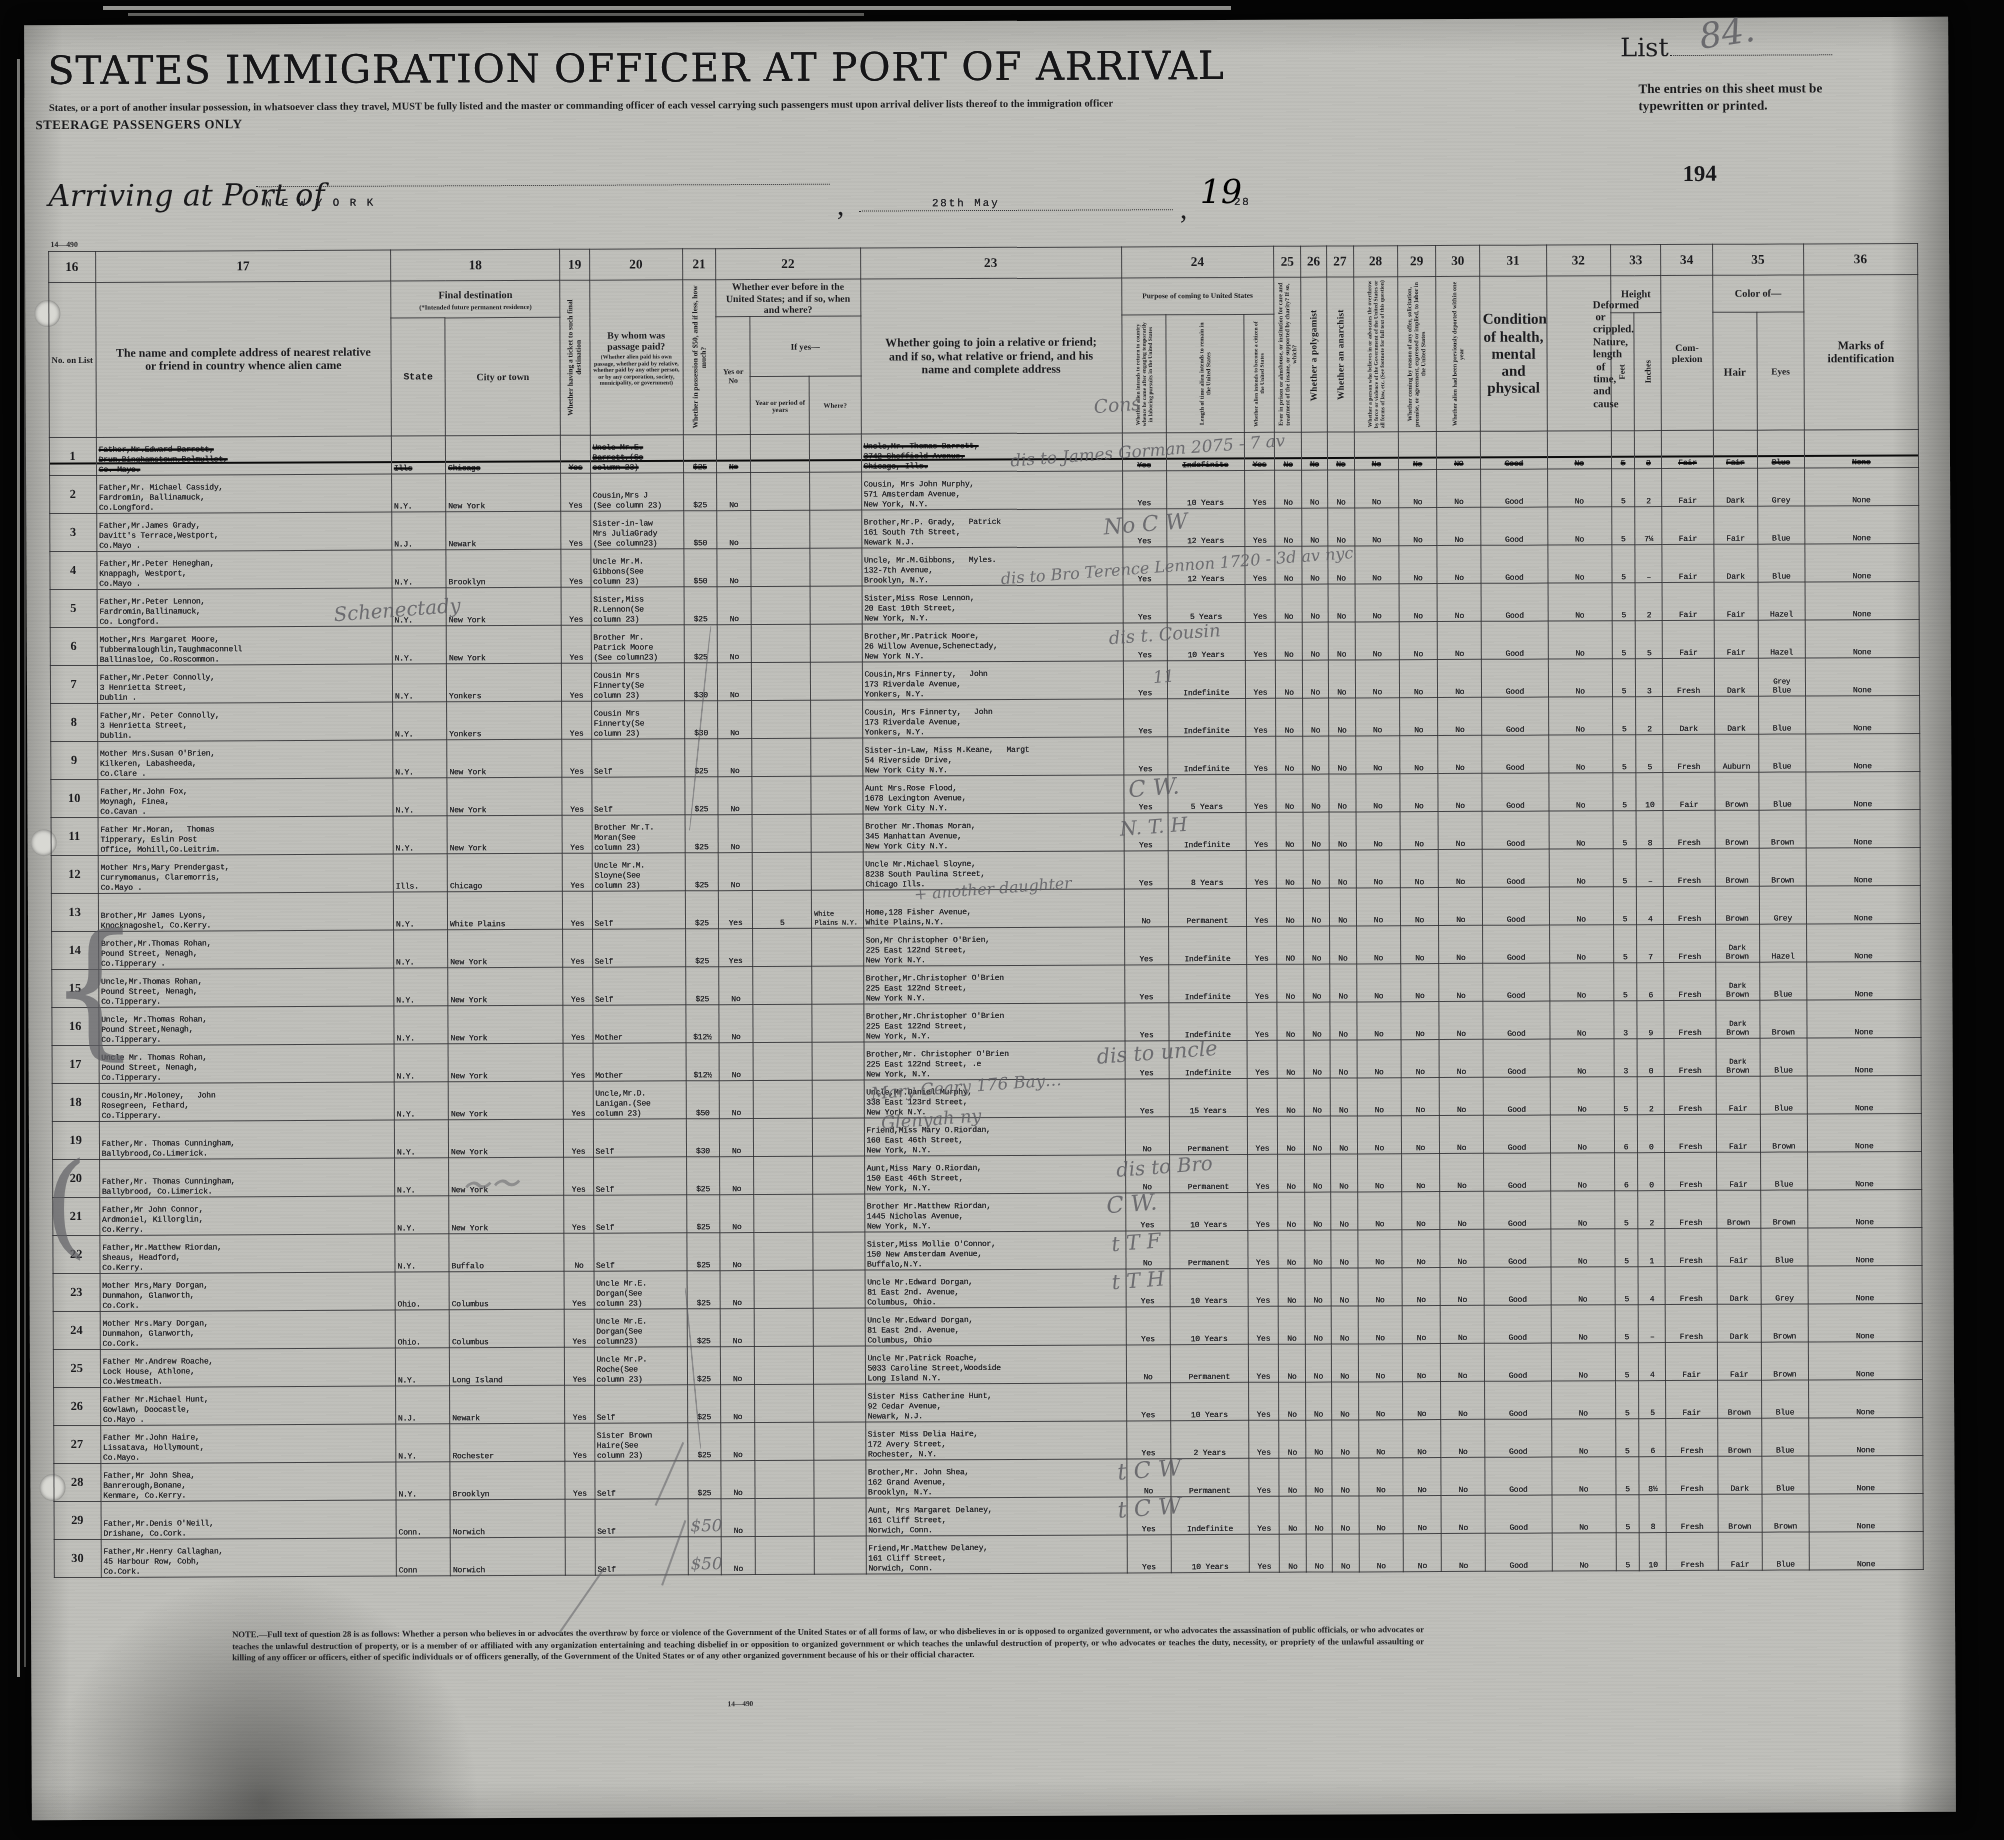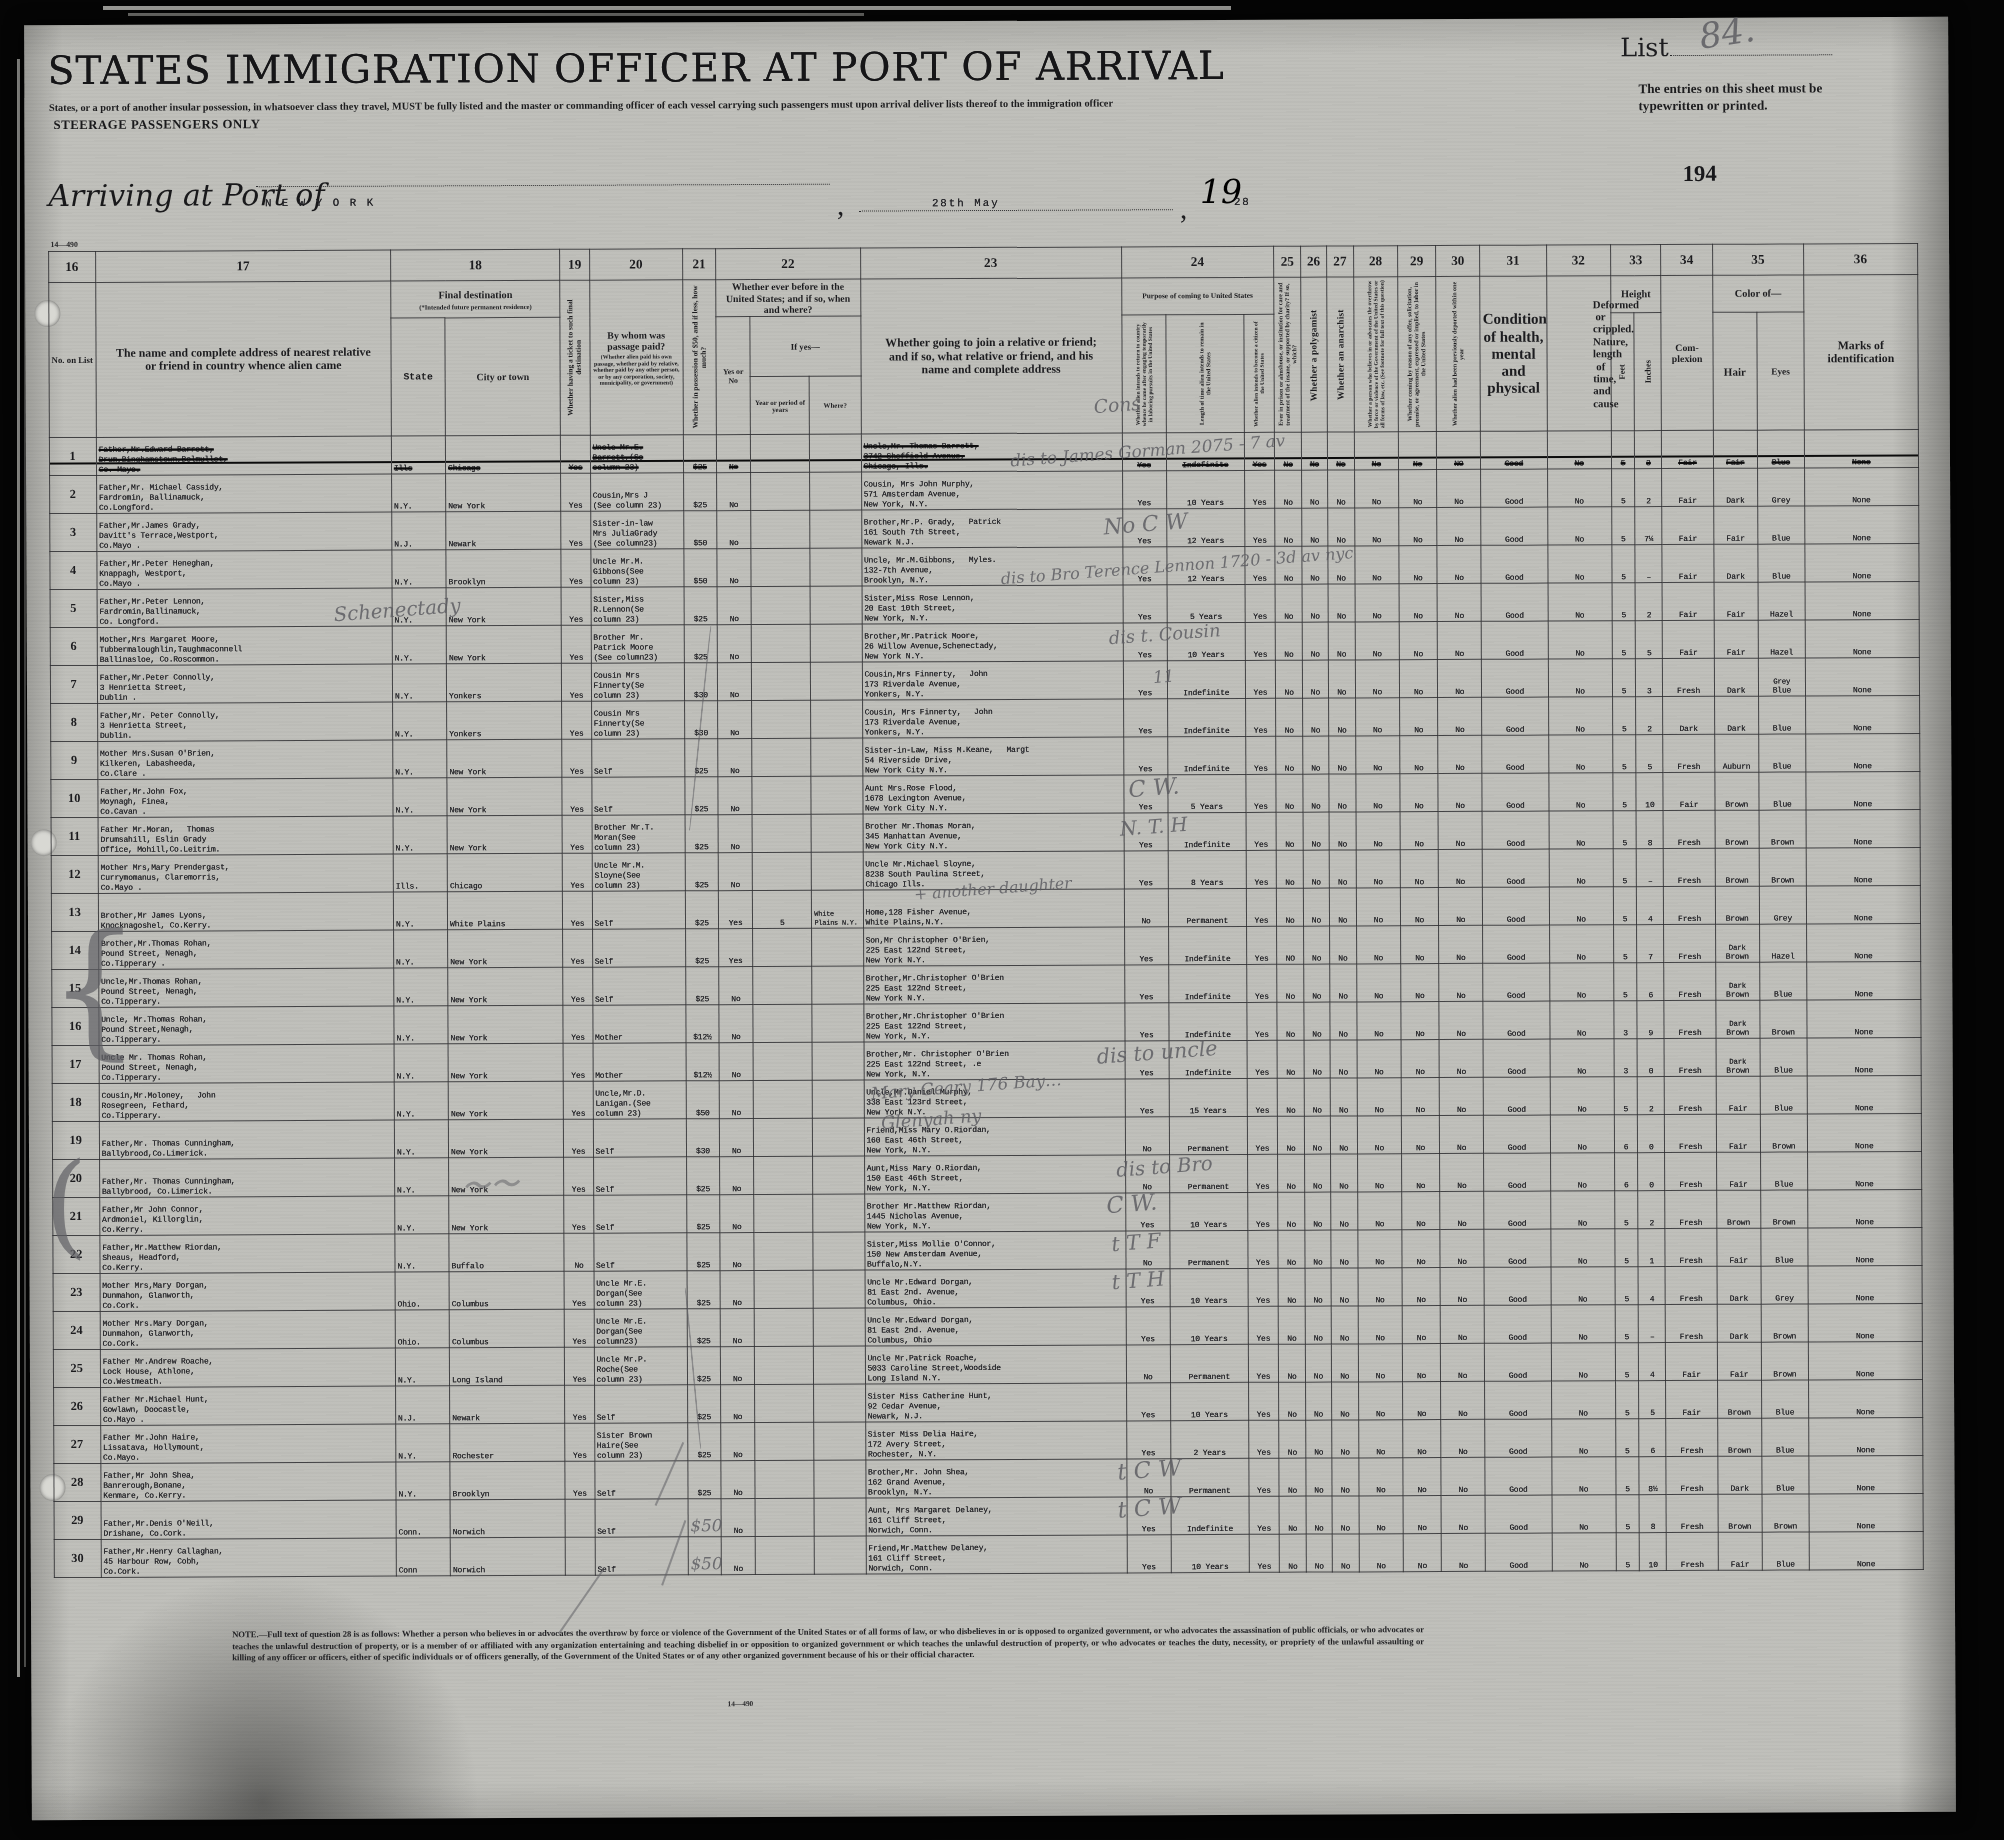--- a/index.html
+++ b/index.html
@@ -17,21 +17,21 @@
            #bfbfba;
          transform:rotate(-0.25deg);box-shadow:0 0 19.6px rgba(0,0,0,.8);}
   .hole{position:absolute;width:26.5px;height:26.5px;border-radius:50%;
         background:#d8d8d3;box-shadow:inset 0 0 4.4px rgba(40,40,40,.75);}
   
   .print{color:#1d1d20;}
   #title{position:absolute;left:23.5px;top:22.6px;font-size:39px;letter-spacing:1px;
          font-family:"DejaVu Serif","Liberation Serif",serif;color:#161618;
          text-shadow:0 0 0.5px #1a1a1c;white-space:nowrap;}
   #subtitle{position:absolute;left:24.5px;top:77px;width:1422px;font-size:10.3px;font-weight:bold;color:#1c1c1e;}
-  #steerage{position:absolute;left:29px;top:93px;font-size:12.8px;font-weight:bold;letter-spacing:0.5px;color:#1a1a1c;}
+  #steerage{position:absolute;left:11px;top:93px;font-size:12.8px;font-weight:bold;letter-spacing:0.5px;color:#1a1a1c;}
   #list-block{position:absolute;left:1596px;top:13.7px;width:294px;}
   #list-label{font-size:25.5px;font-family:"DejaVu Serif",serif;display:inline-block;}
   #list-line{display:inline-block;width:162px;border-bottom:1.5px dotted #2a2a2c;height:19.6px;position:relative;}
   #list-num{position:absolute;left:29px;top:-22.6px;font-size:35px;transform:rotate(-8deg);}
   #sheet-note{position:absolute;left:1614px;top:63px;width:231px;font-size:13.2px;font-weight:bold;
               color:#1c1c1e;line-height:1.25;}
   #page-number{position:absolute;left:1658px;top:143px;font-size:22.6px;font-weight:bold;color:#17171a;}
   #arriving{position:absolute;left:23.5px;top:153px;font-size:30px;font-style:italic;
             font-family:"DejaVu Serif",serif;color:#19191b;white-space:nowrap;}
   #port-line{position:absolute;left:231px;top:162px;width:574px;border-bottom:1.5px dotted #2e2e30;}
@@ -552,21 +552,21 @@
           <td class="num"><span class="t">No</span></td>
           <td class="num"><span class="t">5</span></td>
           <td class="num"><span class="t">10</span></td>
           <td class="num"><span class="t">Fair</span></td>
           <td class="num"><span class="t">Brown</span></td>
           <td class="num"><span class="t">Blue</span></td>
           <td class="num"><span class="t">None</span></td>
         </tr>
         <tr>
           <td class="c-no">11</td>
-          <td><span class="t">Father Mr.Moran,</span><span class="t extra">Thomas</span><br><span class="t">Drumsahill, Eslin Grady</span><br><span class="t">Office, Mohill,Co.Leitrim.</span></td>
+          <td><span class="t">Father Mr.Moran,</span><span class="t extra">Thomas</span><br><span class="t">Tipperary, Eslin Post</span><br><span class="t">Office, Mohill,Co.Leitrim.</span></td>
           <td><span class="t">N.Y.</span></td>
           <td><span class="t">New York</span></td>
           <td class="num"><span class="t">Yes</span></td>
           <td><span class="t">Brother Mr.T.</span><br><span class="t">Moran(See</span><br><span class="t">column 23)</span></td>
           <td class="num"><span class="t">$25</span></td>
           <td class="num"><span class="t">No</span></td>
           <td class="num"><span class="t"></span></td>
           <td></td>
           <td><span class="t">Brother Mr.Thomas Moran,</span><br><span class="t">345 Manhattan Avenue,</span><br><span class="t">New York City N.Y.</span></td>
           <td class="num"><span class="t">Yes</span><div class="pencil pencil-ann" style="left: 4.9px; top: -39px; font-size: 22.6px;">C  W.</div></td>

